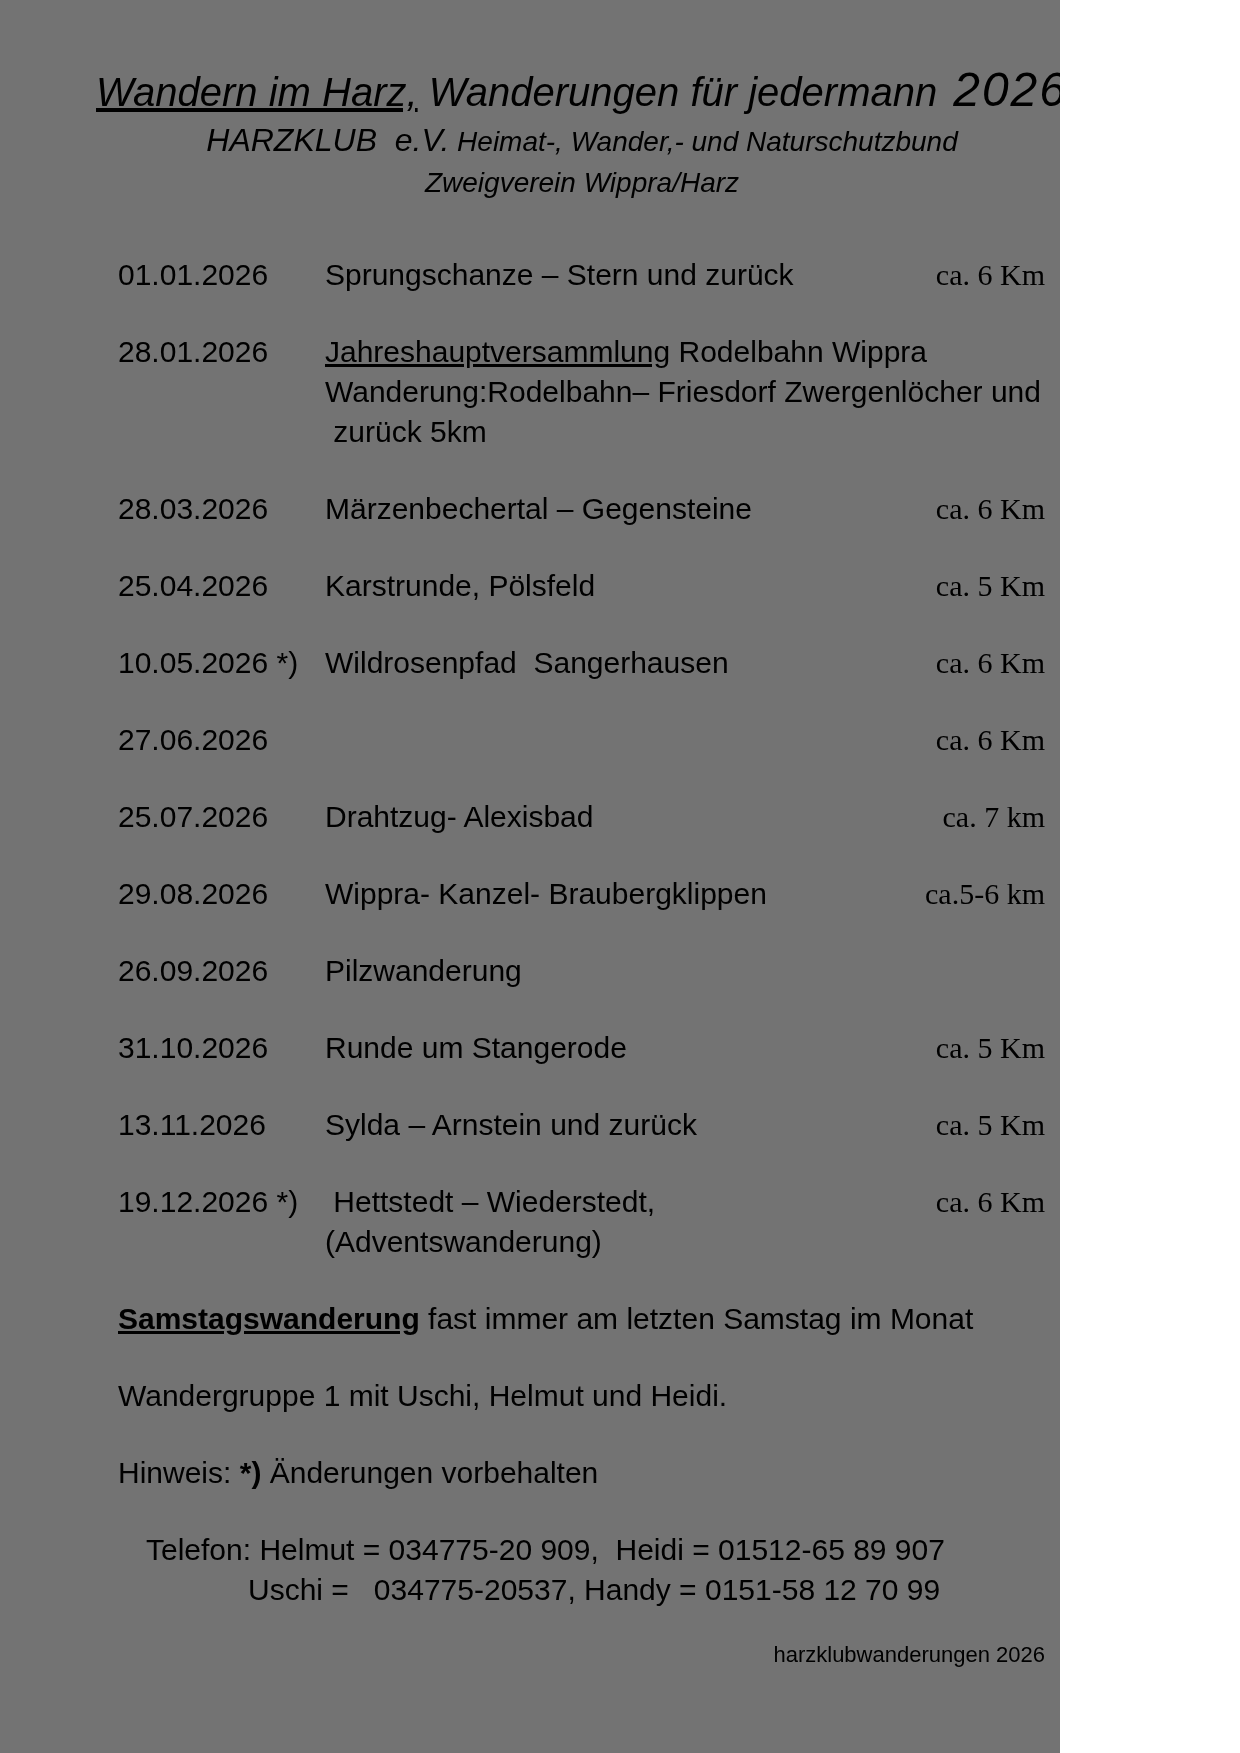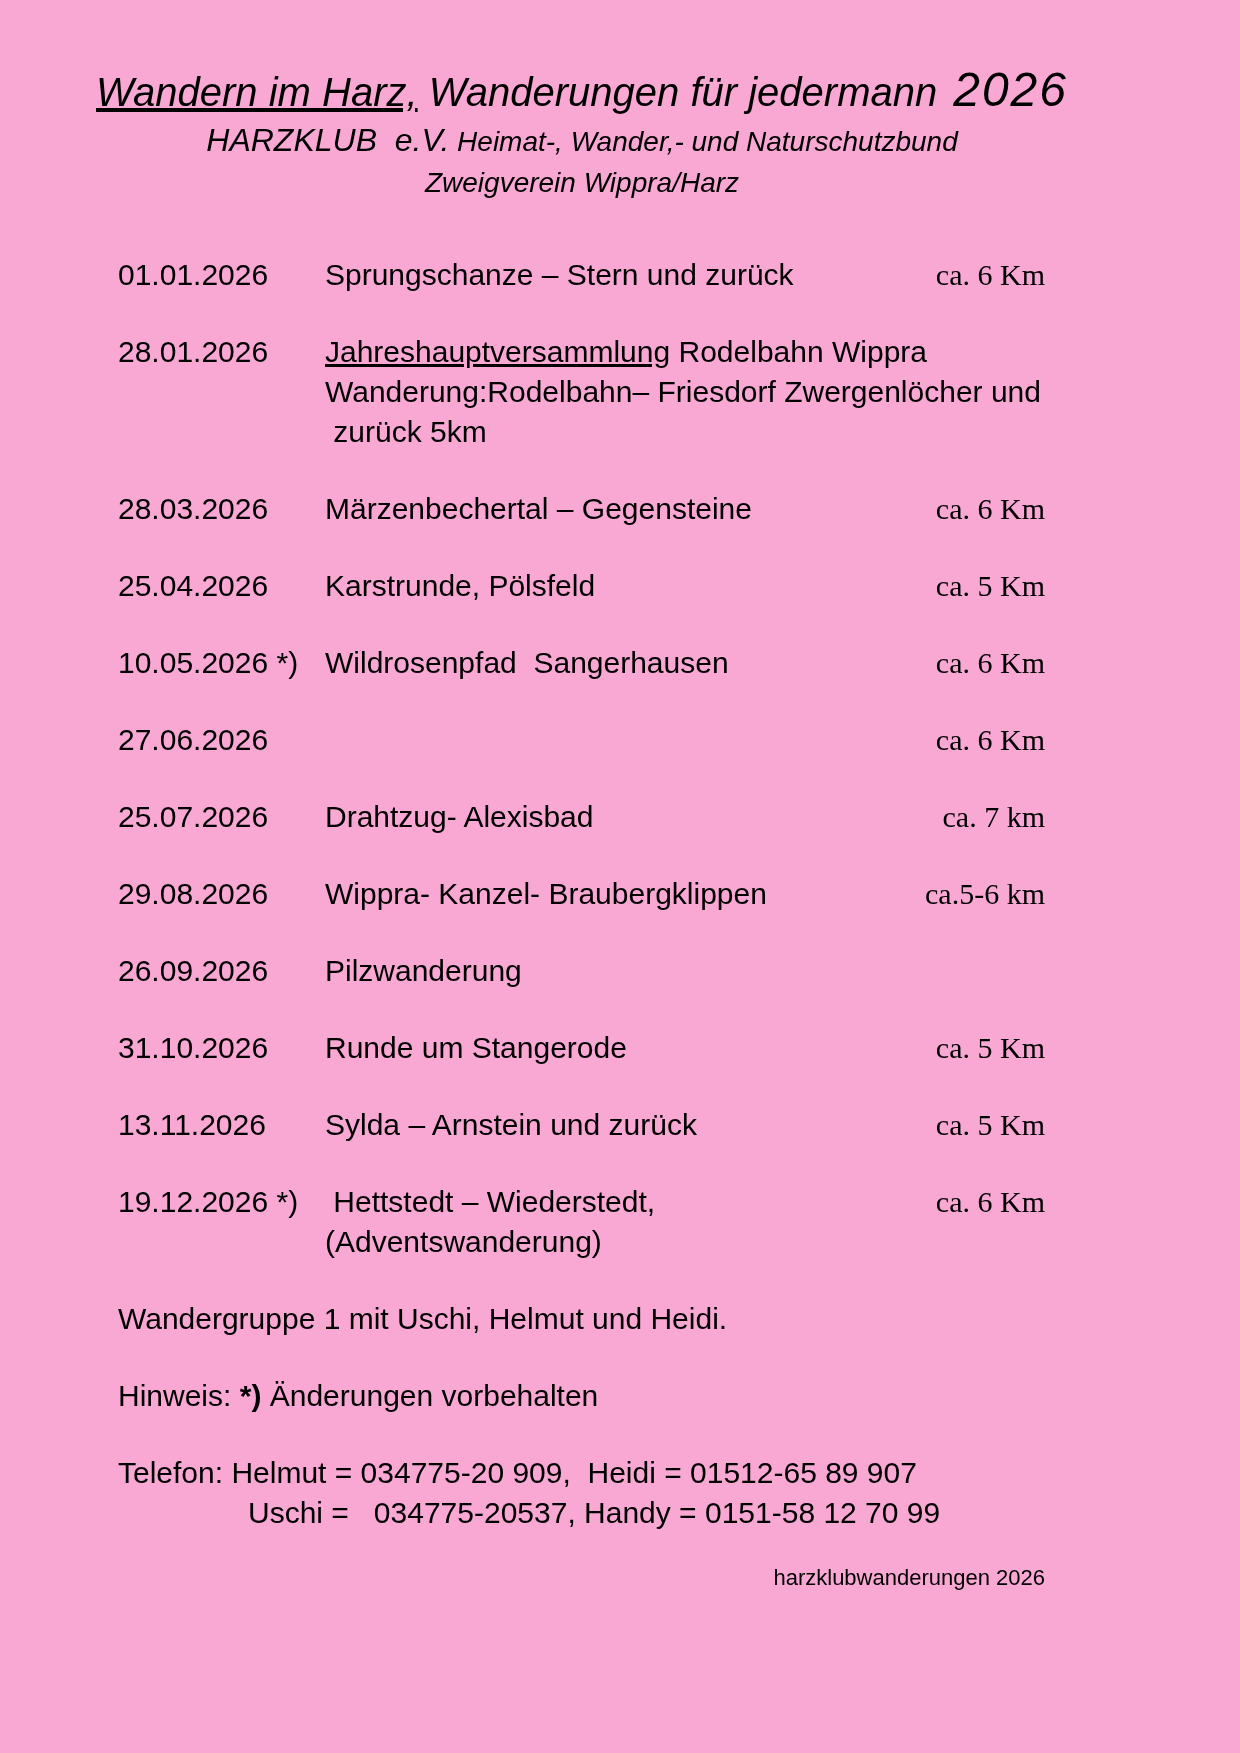--- a/index.html
+++ b/index.html
@@ -1,21 +1,21 @@
 <!DOCTYPE html>
 <html><head>
 <meta charset="utf-8">
 <style>
   * { box-sizing: border-box; }
   html, body { margin: 0; padding: 0; background: #ffffff; }
   .page {
     position: relative;
-    width: 1240px;
+    width: 1060px;
     height: 1753px;
-    background: #f9a8d4;
+    background: #737373;
     color: #000000;
     font-family: "Liberation Sans", sans-serif;
     overflow: hidden;
   }
   
   .header {
     width: 1164px;
     padding-top: 64px;
     text-align: center;
     font-style: italic;
@@ -46,21 +46,21 @@
 
   
   .notes {
     margin-left: 118px;
     width: 927px;
     font-size: 30px;
   }
   .note-line { line-height: 40px; margin-bottom: 37px; white-space: pre-wrap; }
   .bold { font-weight: bold; }
   .bold-underline { font-weight: bold; text-decoration: underline; }
-  .telefon1 { margin-bottom: 0; }
+  .telefon1 { margin-bottom: 0; margin-left: 28px; }
   .telefon2 { margin-bottom: 0; padding-left: 130px; }
   .footer {
     margin-top: 30px;
     text-align: right;
     font-size: 22px;
     line-height: 30px;
     white-space: pre-wrap;
   }
 </style>
 </head>
@@ -141,20 +141,21 @@
   </div>
 
   <div class="row bold-date">
     <div class="date">19.12.2026 *)</div>
     <div class="title"><span class="u"></span><span class="t"> Hettstedt – Wiederstedt, (Adventswanderung)</span></div>
     <div class="km">ca. 6 Km</div>
   </div>
 </div>
 
   <div class="notes">
+    <div class="note-line"><span class="bold-underline">Samstagswanderung</span><span> fast immer am letzten Samstag im Monat</span></div>
     <div class="note-line">Wandergruppe 1 mit Uschi, Helmut und Heidi.</div>
     <div class="note-line"><span>Hinweis: </span><span class="bold">*)</span><span> Änderungen vorbehalten</span></div>
     <div class="note-line telefon1">Telefon: Helmut = 034775-20 909,  Heidi = 01512-65 89 907</div>
     <div class="note-line telefon2">Uschi =   034775-20537, Handy = 0151-58 12 70 99</div>
     <div class="footer">harzklubwanderungen 2026</div>
   </div>
 
 </div>
 
 </body></html>

